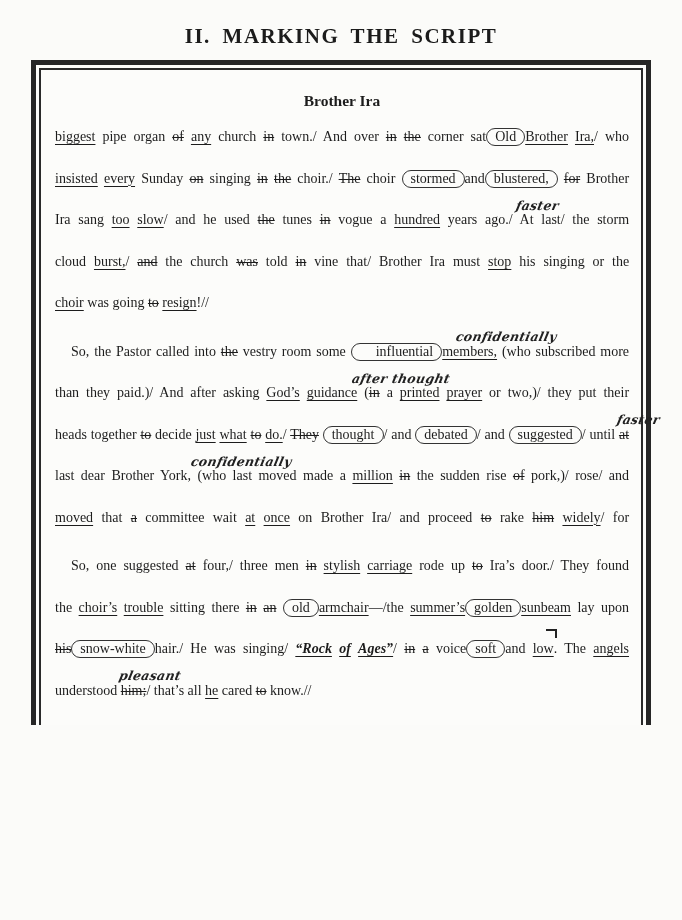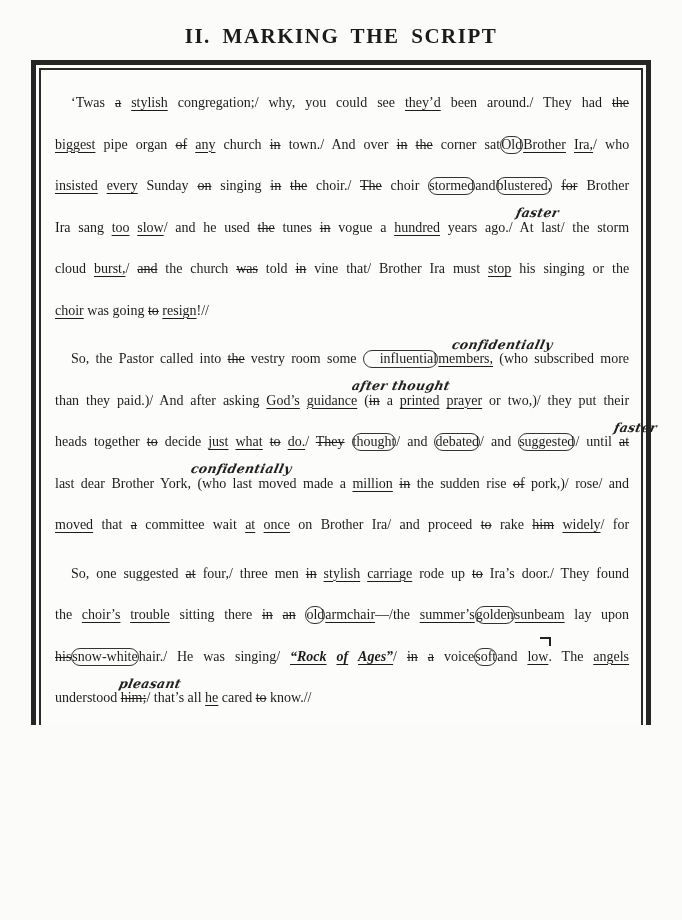--- a/index.html
+++ b/index.html
@@ -57,21 +57,21 @@
   .line.para{margin-top:7px;}
 
   .tk{}
   .rel{position:relative;}
   .u{text-decoration:underline;text-underline-offset:3px;text-decoration-thickness:1px;}
   .x{text-decoration:line-through;text-decoration-thickness:1.2px;}
   .c{
     display:inline-block;
     border:1.4px solid #333;
     border-radius:10px;
-    padding:0 0;
+    padding:0 8px;
     line-height:1.15;
     vertical-align:baseline;
   }
   .q{
     font-weight:bold;font-style:italic;
     text-decoration:underline;text-underline-offset:3px;text-decoration-thickness:1px;
   }
   .hw{
     position:absolute;
     bottom:calc(100% + 0px);
@@ -102,22 +102,22 @@
 </style>
 </head>
 <body>
 
 <div class="page">
   <h1 class="title">II. MARKING THE SCRIPT</h1>
 
   <div class="frame">
     <div class="frame-inner">
       <div class="content">
+        <h2 class="script-title">Brother Ira</h2>
         <div id="script-body">
-            <div class="line indent"><span class="tk">‘Twas</span> <span class="tk x">a</span> <span class="tk u">stylish</span> <span class="tk">congregation;/ why, you could see</span> <span class="tk u">they’d</span> <span class="tk">been around./ They had</span> <span class="tk x">the</span></div>
             <div class="line"><span class="tk u">biggest</span> <span class="tk">pipe organ</span> <span class="tk x">of</span> <span class="tk u">any</span> <span class="tk">church</span> <span class="tk x">in</span> <span class="tk">town./ And over</span> <span class="tk x">in</span> <span class="tk x">the</span> <span class="tk">corner sat</span><span class="tk c">Old</span><span class="tk u">Brother</span> <span class="tk u">Ira,</span><span class="tk">/ who</span></div>
             <div class="line"><span class="tk u">insisted</span> <span class="tk u">every</span> <span class="tk">Sunday</span> <span class="tk x">on</span> <span class="tk">singing</span> <span class="tk x">in</span> <span class="tk x">the</span> <span class="tk">choir./</span> <span class="tk x">The</span> <span class="tk">choir</span> <span class="tk c">stormed</span><span class="tk">and</span><span class="tk c">blustered,</span> <span class="tk x">for</span> <span class="tk">Brother</span></div>
             <div class="line"><span class="tk">Ira sang</span> <span class="tk u">too</span> <span class="tk u">slow</span><span class="tk">/</span> <span class="tk">and he used</span> <span class="tk x">the</span> <span class="tk">tunes</span> <span class="tk x">in</span> <span class="tk">vogue a</span> <span class="tk u">hundred</span> <span class="tk">years ago./</span> <span class="tk rel">At<span class="hw" style="left: -4px;">faster</span></span> <span class="tk">last/ the storm</span></div>
             <div class="line"><span class="tk">cloud</span> <span class="tk u">burst,</span><span class="tk">/</span> <span class="tk x">and</span> <span class="tk">the church</span> <span class="tk x">was</span> <span class="tk">told</span> <span class="tk x">in</span> <span class="tk">vine that/ Brother Ira must</span> <span class="tk u">stop</span> <span class="tk">his singing or the</span></div>
             <div class="line short"><span class="tk u">choir</span> <span class="tk">was going</span> <span class="tk x">to</span> <span class="tk u">resign</span><span class="tk">!//</span></div>
             <div class="line indent para"><span class="tk">So, the Pastor called into</span> <span class="tk x">the</span> <span class="tk">vestry room some</span> <span class="tk c">influential</span><span class="tk u rel">members,<span class="hw" style="left: -2px;">confidentially</span></span> <span class="tk">(who subscribed more</span></div>
             <div class="line"><span class="tk">than they paid.)/ And after asking</span> <span class="tk u">God’s</span> <span class="tk u">guidance</span> <span class="tk rel">(<span class="hw" style="left: -12px;">after thought</span></span><span class="tk x">in</span> <span class="tk">a</span> <span class="tk u">printed</span> <span class="tk u">prayer</span> <span class="tk">or two,)/ they put their</span></div>
             <div class="line"><span class="tk">heads together</span> <span class="tk x">to</span> <span class="tk">decide</span> <span class="tk u">just</span> <span class="tk u">what</span> <span class="tk x">to</span> <span class="tk u">do.</span><span class="tk">/</span> <span class="tk x">They</span> <span class="tk c">thought</span><span class="tk">/</span> <span class="tk">and</span> <span class="tk c">debated</span><span class="tk">/</span> <span class="tk">and</span> <span class="tk c">suggested</span><span class="tk">/</span> <span class="tk rel">until<span class="hw" style="left: 28px;">faster</span></span> <span class="tk x">at</span></div>
             <div class="line"><span class="tk">last dear Brother York,</span> <span class="tk rel">(who<span class="hw" style="left: -6px;">confidentially</span></span> <span class="tk">last moved made a</span> <span class="tk u">million</span> <span class="tk x">in</span> <span class="tk">the sudden rise</span> <span class="tk x">of</span> <span class="tk">pork,)/ rose/ and</span></div>
             <div class="line"><span class="tk u">moved</span> <span class="tk">that</span> <span class="tk x">a</span> <span class="tk">committee wait</span> <span class="tk u">at</span> <span class="tk u">once</span> <span class="tk">on Brother Ira/ and proceed</span> <span class="tk x">to</span> <span class="tk">rake</span> <span class="tk x">him</span> <span class="tk u">widely</span><span class="tk">/ for</span></div>

